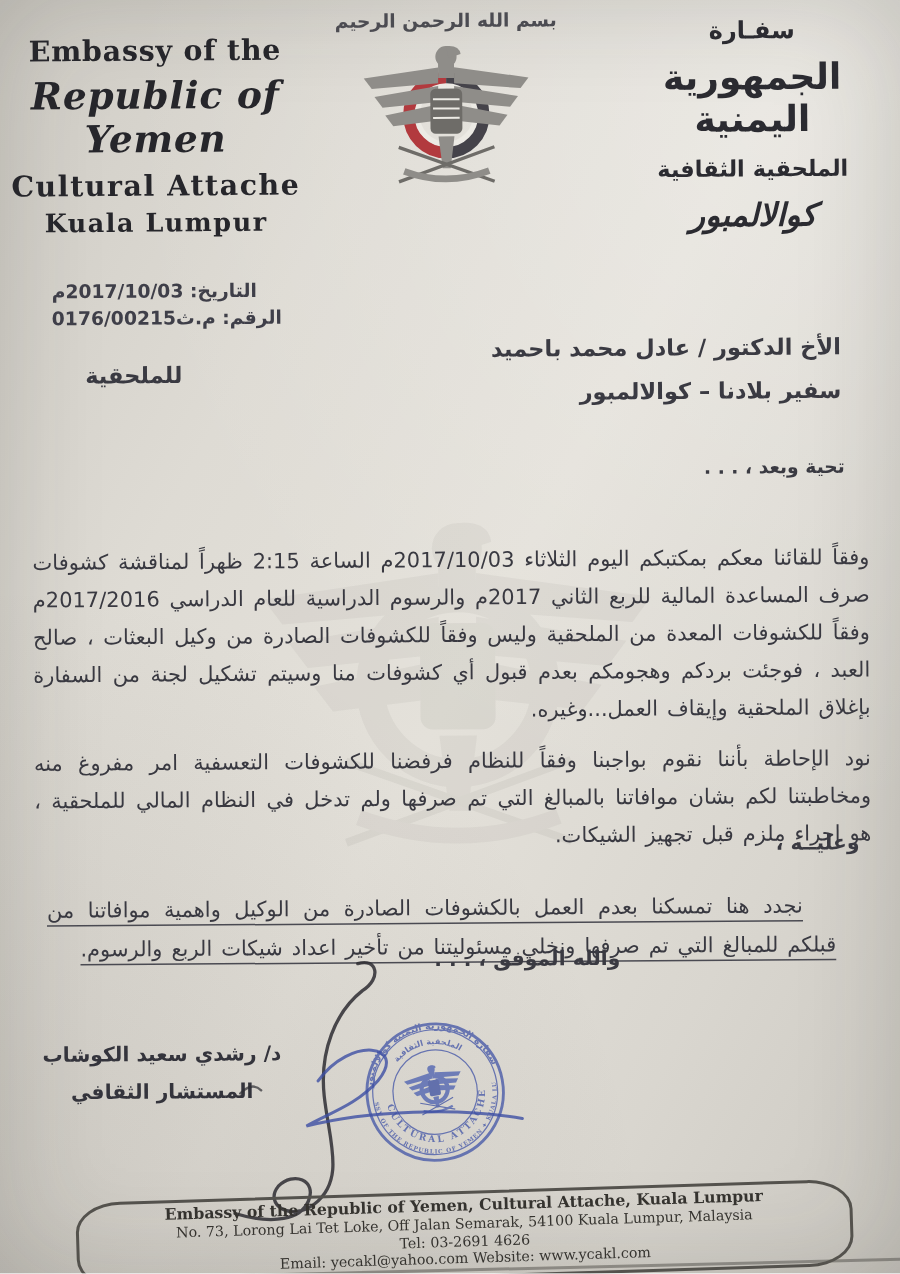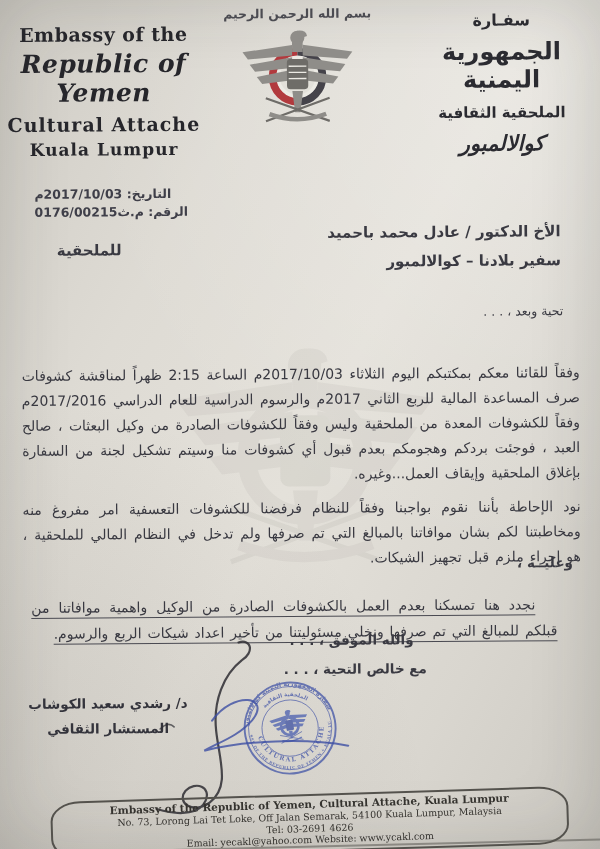--- a/index.html
+++ b/index.html
@@ -25,21 +25,21 @@
   .hdr-right{right:2px;top:12px;width:188px;text-align:center;color:#2b2b31;direction:rtl;}
   .hdr-right .r1{font-size:16px;font-weight:bold;letter-spacing:4px;}
   .hdr-right .r2{font-size:24px;font-weight:bold;margin-top:8px;}
   .hdr-right .r3{font-size:15px;font-weight:bold;margin-top:10px;}
   .hdr-right .r4{font-size:21px;font-weight:bold;margin-top:10px;font-style:italic;}
   
   .meta{left:36px;top:184px;direction:rtl;text-align:left;font-size:12.5px;font-weight:bold;color:#3f3f49;line-height:18px;}
   .honorific{left:58px;top:240px;font-size:15px;font-weight:bold;}
   .addressee{right:38px;top:226px;text-align:right;direction:rtl;font-weight:bold;font-size:15px;line-height:1;}
   .addressee .a2{margin-top:14px;}
-  .salutation{right:36px;top:305px;direction:rtl;font-size:12.5px;font-weight:normal;}
+  .salutation{right:36px;top:305px;direction:rtl;font-size:12.5px;font-weight:bold;}
   
   .para{direction:rtl;text-align:justify;font-size:14px;line-height:25px;letter-spacing:.2px;word-spacing:1.5px;color:#393941;}
   .p1{left:22px;right:20px;top:348px;}
   .p2{left:22px;right:20px;top:482px;}
   .transition{right:28px;top:556px;direction:rtl;font-size:13.5px;font-weight:bold;}
   .p3{left:30px;right:44px;top:579px;text-indent:22px;line-height:26px;
       text-decoration:underline;text-decoration-thickness:1.2px;text-underline-offset:5px;text-decoration-color:#4a4a52;}
   .closing1{left:288px;top:632px;direction:rtl;font-size:13.5px;font-weight:bold;}
   .closing2{left:282px;top:661px;direction:rtl;font-size:13.5px;font-weight:bold;}
   
@@ -136,21 +136,20 @@
 
     <svg class="abs watermark" viewBox="0 0 140 120">
       <use href="#emblem"></use>
     </svg>
 
     <p class="abs para p1">وفقاً للقائنا معكم بمكتبكم اليوم الثلاثاء 2017/10/03م الساعة 2:15 ظهراً لمناقشة كشوفات صرف المساعدة المالية للربع الثاني 2017م والرسوم الدراسية للعام الدراسي 2017/2016م وفقاً للكشوفات المعدة من الملحقية وليس وفقاً للكشوفات الصادرة من وكيل البعثات ، صالح العبد ، فوجئت بردكم وهجومكم بعدم قبول أي كشوفات منا وسيتم تشكيل لجنة من السفارة بإغلاق الملحقية وإيقاف العمل...وغيره.</p>
     <p class="abs para p2">نود الإحاطة بأننا نقوم بواجبنا وفقاً للنظام فرفضنا للكشوفات التعسفية امر مفروغ منه ومخاطبتنا لكم بشان موافاتنا بالمبالغ التي تم صرفها ولم تدخل في النظام المالي للملحقية ، هو اجراء ملزم قبل تجهيز الشيكات.</p>
     <div class="abs transition">وعليــه ،</div>
     <p class="abs para p3">نجدد هنا تمسكنا بعدم العمل بالكشوفات الصادرة من الوكيل واهمية موافاتنا من قبلكم للمبالغ التي تم صرفها ونخلي مسئوليتنا من تأخير اعداد شيكات الربع والرسوم.</p>
     <div class="abs closing1">والله الموفق ، . . .</div>
-    <div class="abs closing2">مع خالص التحية ، . . .</div>
 
     <div class="abs signame">
       <div class="n">د/ رشدي سعيد الكوشاب</div>
       <div class="t">المستشار الثقافي</div>
     </div>
 
     <svg class="abs ink-dark" viewBox="0 0 132 185">
       <path d="M97,6 C110,2 113,16 100,24 C82,38 71,64 74,94 C77,124 88,150 67,166 C51,178 33,166 43,154 C53,144 69,150 63,164 C58,176 40,180 14,172" fill="none" stroke="#2e2d33" stroke-width="2.2" stroke-linecap="round" opacity=".85"></path>
       <path d="M18,92 q8,-8 14,-2" fill="none" stroke="#2e2d33" stroke-width="1.6" stroke-linecap="round" opacity=".7"></path>
     </svg>

